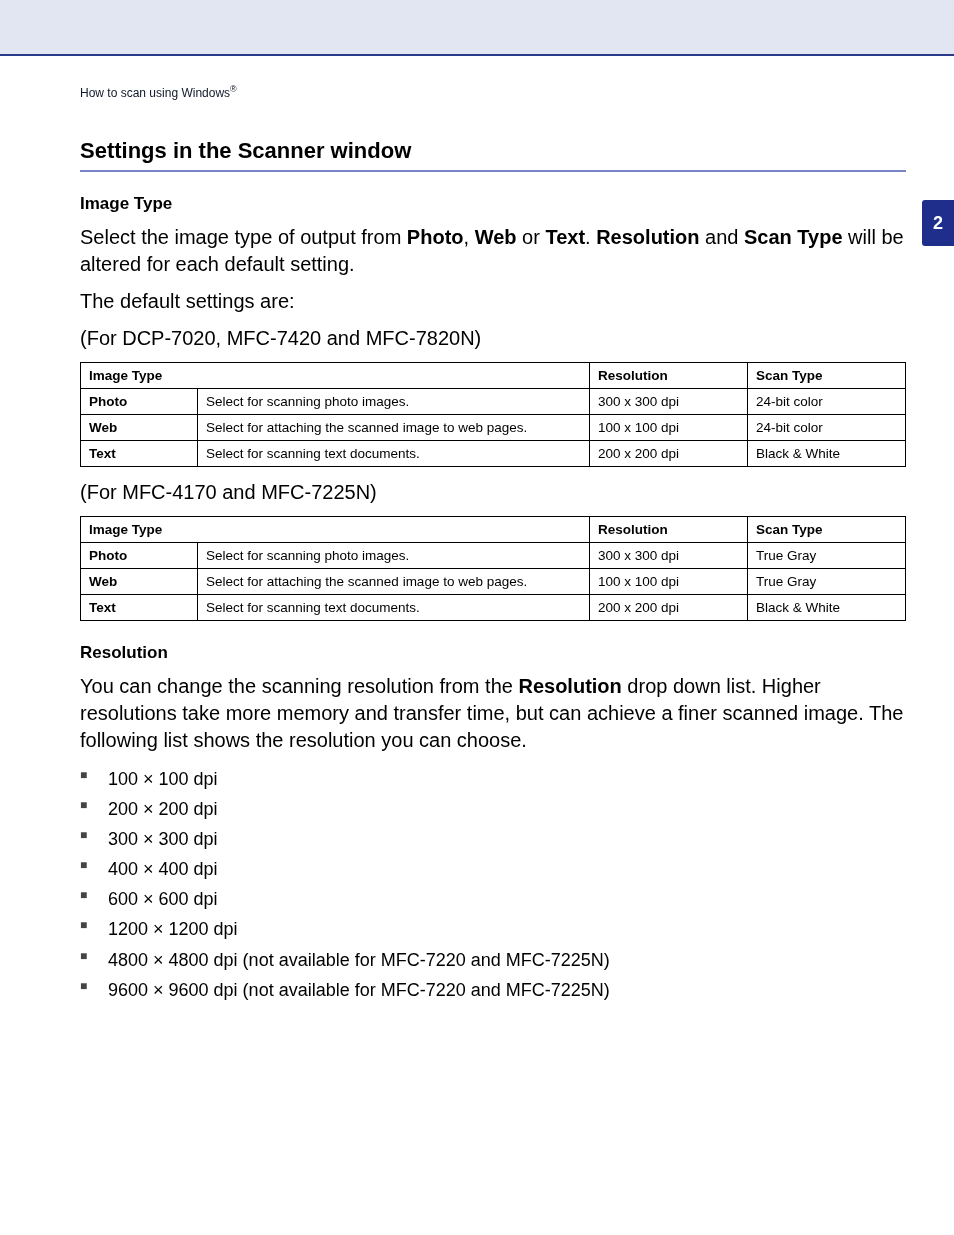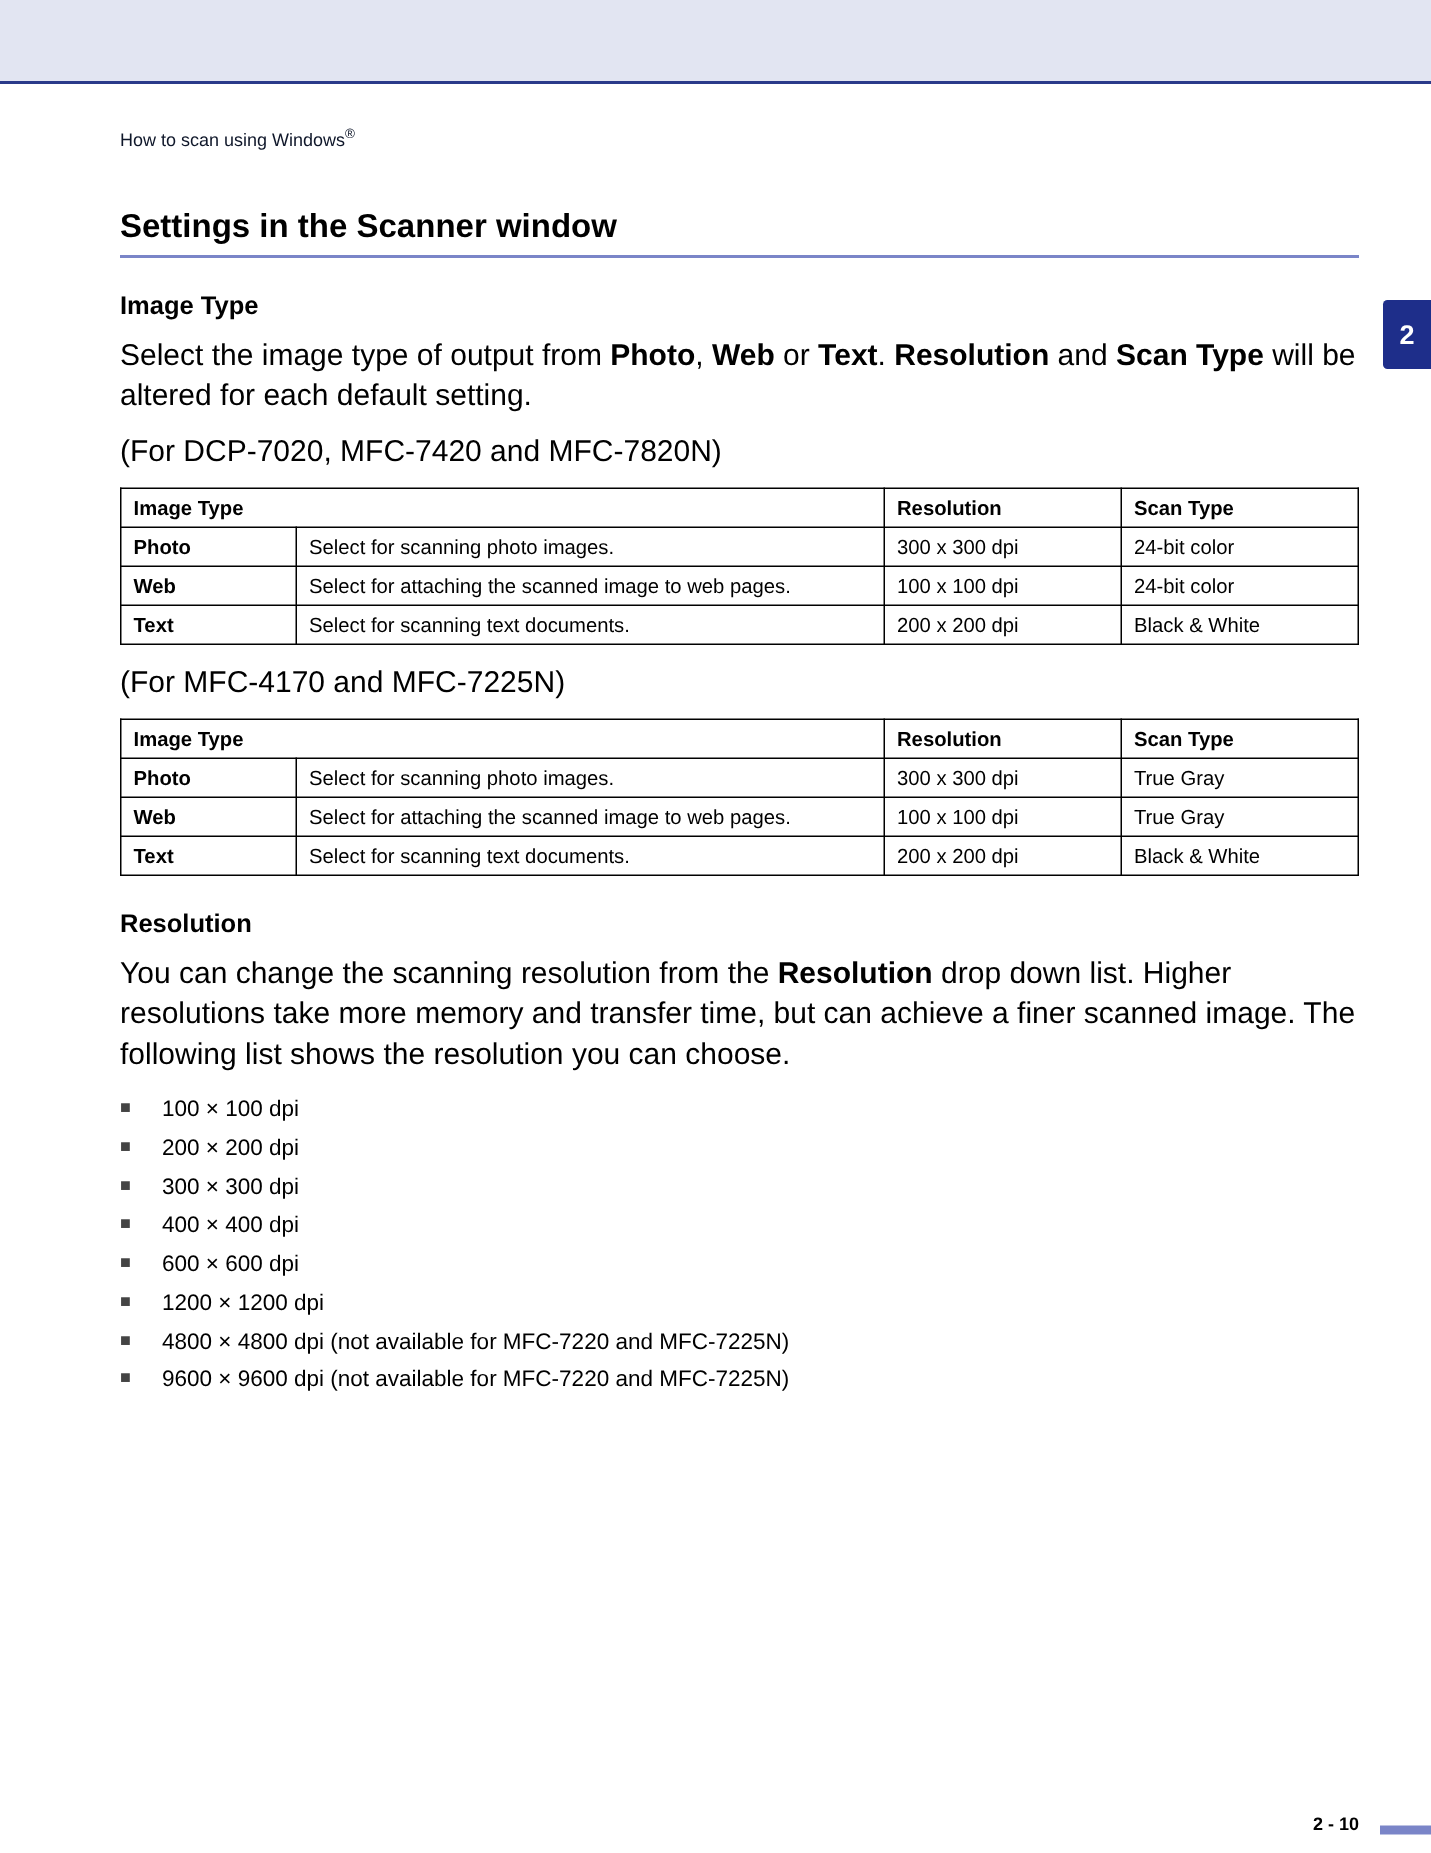--- a/index.html
+++ b/index.html
@@ -81,21 +81,21 @@
     width: 100px;
   }
   table.settings col.c-type { width: 110px; }
   table.settings col.c-desc { width: auto; }
   table.settings col.c-res  { width: 158px; }
   table.settings col.c-scan { width: 158px; }
   ul.res-list {
     list-style: none;
     padding: 0;
     margin: 8px 0 0 0;
-    font-size: 15px;
+    font-size: 18px;
   }
   ul.res-list li {
     padding: 2px 0 2px 28px;
     position: relative;
     line-height: 1.45;
   }
   ul.res-list li::before {
     content: "■";
     position: absolute;
     left: 0;
@@ -140,20 +140,21 @@
   </div>
 
   <h1 class="section-title">Settings in the Scanner window</h1>
 
   <h2 class="sub-title">Image Type</h2>
 
   <p class="body">
     <span>Select the image type of output from </span><span class="bold">Photo</span><span>, </span><span class="bold">Web</span><span> or </span><span class="bold">Text</span><span>. </span><span class="bold">Resolution</span><span> and </span><span class="bold">Scan Type</span><span> will be altered for each default setting.</span>
   </p>
 
+  <p class="body">The default settings are:</p>
 
   <p class="body">(For DCP-7020, MFC-7420 and MFC-7820N)</p>
 
   <table class="settings">
     <colgroup>
         <col class="c-type">
         <col class="c-desc">
         <col class="c-res">
         <col class="c-scan">
       </colgroup>

